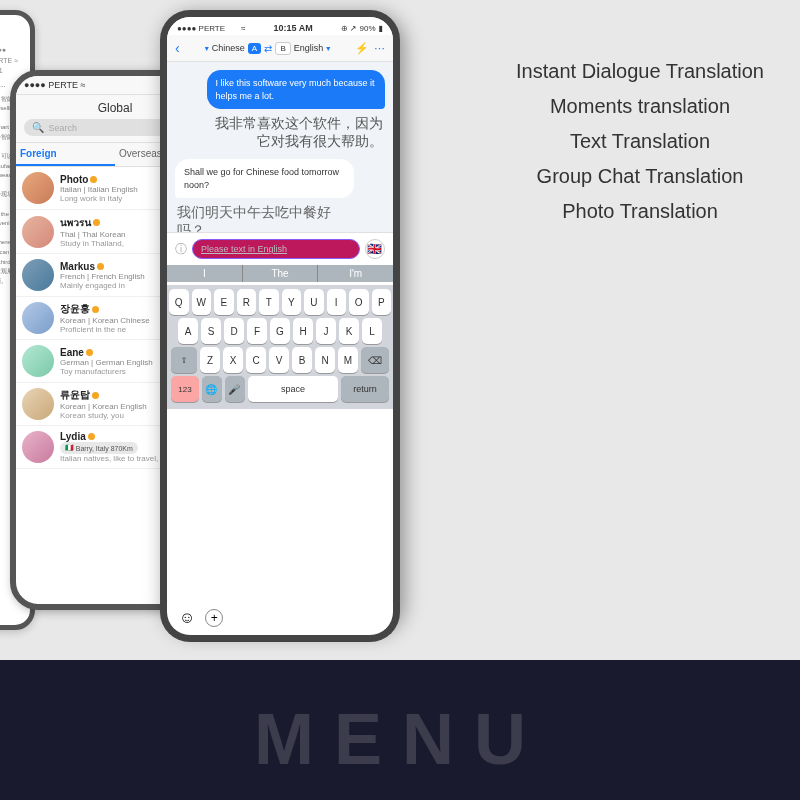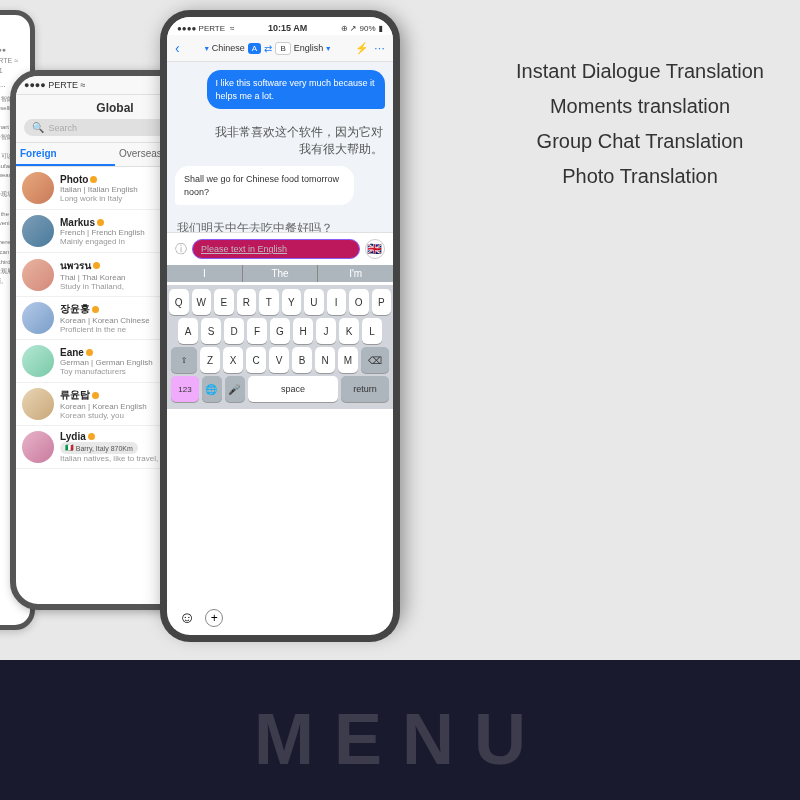--- a/index.html
+++ b/index.html
@@ -87,21 +87,21 @@
       border-radius: 10px;
       padding: 3px 8px;
       font-size: 10px;
       color: #888;
       display: flex;
       align-items: center;
       gap: 4px;
     }
     .phone-back-title {
       font-size: 12px;
-      font-weight: 700;
+      font-weight: 400;
       color: #333;
       text-align: center;
       margin-bottom: 4px;
     }
 
     .tabs-row {
       display: flex;
       border-bottom: 1px solid #e0e0e0;
       background: #f8f8f8;
     }
@@ -209,21 +209,21 @@
 
     .phone-main-status {
       background: #fff;
       padding: 6px 10px 2px;
       font-size: 9px;
       color: #333;
       display: flex;
       justify-content: space-between;
       align-items: center;
     }
-    .status-left { display: flex; gap: 2px; align-items: center; }
+    .status-left { display: flex; gap: 13px; align-items: center; }
 
     .chat-header {
       background: #f8f8f8;
       padding: 5px 8px;
       border-bottom: 1px solid #e0e0e0;
       display: flex;
       align-items: center;
       gap: 4px;
     }
     .back-arrow {
@@ -267,23 +267,23 @@
       background: #1a7af8;
       color: #fff;
       border-bottom-right-radius: 4px;
     }
     .chat-bubble.received .bubble-content {
       background: #fff;
       color: #333;
       border-bottom-left-radius: 4px;
     }
     .translation-text {
-      font-size: 12px;
+      font-size: 14px;
       color: #666;
-      margin-top: 15px;
+      margin-top: 6px;
       padding: 0 2px;
     }
     .chat-bubble.sent .translation-text {
       text-align: right;
       color: #555;
     }
 
     .input-area {
       background: #fff;
       border-top: 1px solid #e0e0e0;
@@ -367,21 +367,21 @@
       background: #fff;
       width: 90px;
       font-size: 9px;
     }
     .key.return-key {
       background: #adb5bd;
       width: 48px;
       font-size: 9px;
     }
     .key.num-key {
-      background: #f0abfc;
+      background: #fca5a5;
       width: 28px;
       font-size: 8px;
     }
     .key.globe-key {
       background: #adb5bd;
       width: 20px;
       font-size: 10px;
     }
     .key.mic-key {
       background: #adb5bd;
@@ -434,20 +434,21 @@
   </style>
 </head>
 <body>
 
 <div class="bg-light"></div>
 <div class="bg-dark"></div>
 
 <div class="feature-list">
   <div class="feature-item">Instant Dialogue Translation</div>
   <div class="feature-item">Moments translation</div>
+  <div class="feature-item">Text Translation</div>
   <div class="feature-item">Group Chat Translation</div>
   <div class="feature-item">Photo Translation</div>
 </div>
 
 <div class="phone-wrapper">
 
   <div class="left-strip">
     <div class="left-strip-content">
       <div style="font-size:7px;color:#888;margin-bottom:2px;">●●●● PERTE ≈ 10:1</div>
       <div style="font-size:8px;color:#555;margin-bottom:4px;">Ab...</div>
@@ -499,40 +500,40 @@
           <div class="contact-name">
             <span>Photo</span>
             <span class="online-dot"></span>
           </div>
           <div class="contact-lang">Italian | Italian English</div>
           <div class="contact-preview">Long work in Italy</div>
         </div>
       </div>
 
       <div class="contact-item">
+        <div class="contact-avatar av-thai"></div>
+        <div class="contact-info">
+          <div class="contact-name">
+            <span>นพวรน</span>
+            <span class="online-dot"></span>
+          </div>
+          <div class="contact-lang">Thai | Thai Korean</div>
+          <div class="contact-preview">Study in Thailand,</div>
+        </div>
+      </div>
+
+      <div class="contact-item">
         <div class="contact-avatar av-markus"></div>
         <div class="contact-info">
           <div class="contact-name">
             <span>Markus</span>
             <span class="online-dot"></span>
           </div>
           <div class="contact-lang">French | French English</div>
           <div class="contact-preview">Mainly engaged in</div>
-        </div>
-      </div>
-
-      <div class="contact-item">
-        <div class="contact-avatar av-thai"></div>
-        <div class="contact-info">
-          <div class="contact-name">
-            <span>นพวรน</span>
-            <span class="online-dot"></span>
-          </div>
-          <div class="contact-lang">Thai | Thai Korean</div>
-          <div class="contact-preview">Study in Thailand,</div>
         </div>
       </div>
 
 
       <div class="contact-item">
         <div class="contact-avatar av-jang"></div>
         <div class="contact-info">
           <div class="contact-name">
             <span>장윤홍</span>
             <span class="online-dot"></span>

